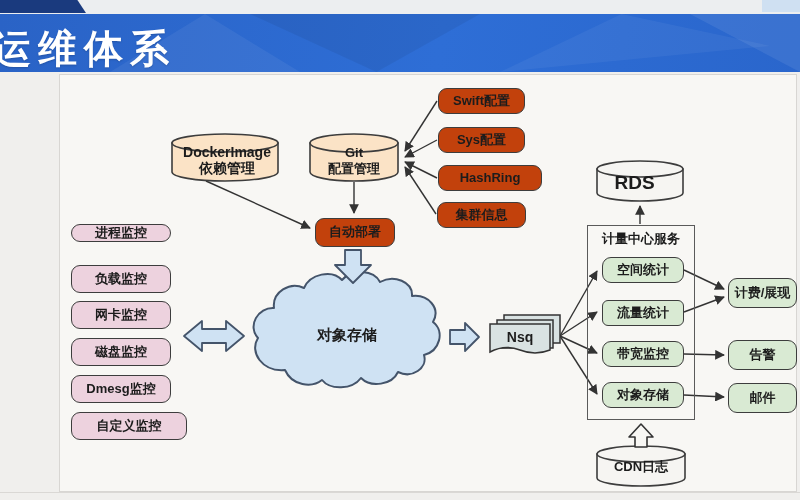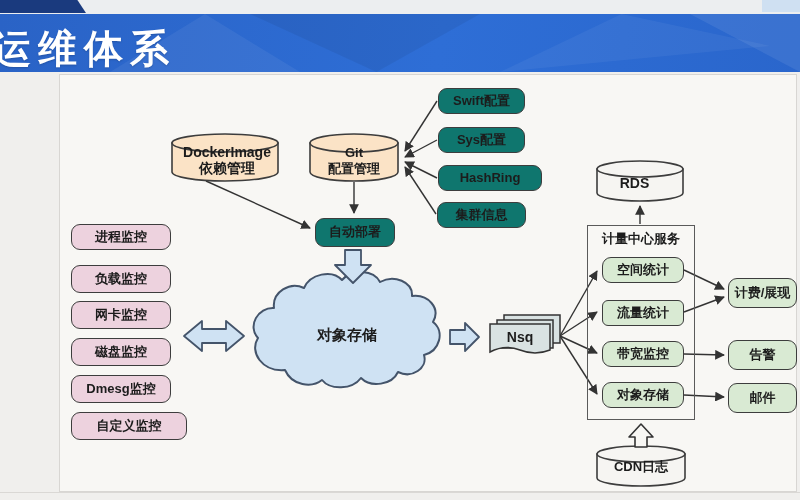--- a/index.html
+++ b/index.html
@@ -27,21 +27,21 @@
   .panel{position:absolute;left:59px;top:74px;width:738px;height:418px;
     background:#f8f7f4;border:1px solid #d8d6d3;box-sizing:border-box;}
   .bottom-rule{position:absolute;left:0;top:492px;width:800px;height:1px;background:#dad8d5;}
   
   .overlay{position:absolute;left:0;top:0;width:800px;height:500px;}
   
   .node{position:absolute;display:flex;align-items:center;justify-content:center;
     box-sizing:border-box;font-weight:bold;color:#1c1c1c;font-size:13px;
     border:1.6px solid #3d3d3d;border-radius:9px;text-align:center;line-height:1.15;}
   .pink{background:#edd2de;}
-  .tan{background:#0f766e;}
+  .tan{background:#c2410c;}
   .green{background:#d9ead3;}
   .label-overlay{position:absolute;display:flex;flex-direction:column;align-items:center;
     justify-content:center;font-weight:bold;color:#1c1c1c;text-align:center;pointer-events:none;}
   .container-box{position:absolute;border:1.6px solid #5a5a5a;box-sizing:border-box;background:transparent;}
   .container-title{position:absolute;left:587px;top:230px;width:108px;text-align:center;
     font-size:13px;font-weight:bold;color:#1c1c1c;}
 </style>
 </head>
 <body>
 
@@ -112,36 +112,36 @@
       <polygon points="184,336 202,321 202,329 226,329 226,321 244,336 226,351 226,343 202,343 202,351"></polygon>
       <polygon points="345,250 361,250 361,265 371,265 353,283 335,265 345,265"></polygon>
       <polygon points="450,330 465,330 465,323 479,337 465,351 465,344 450,344"></polygon>
     </g>
     <polygon fill="#f8f7f4" stroke="#333" stroke-width="1.6" stroke-linejoin="round" points="641,424 653,437 647,437 647,447 635,447 635,437 629,437"></polygon>
   </svg>
 
   <div class="container-box" style="left:587px;top:225px;width:108px;height:195px;"></div>
   <div class="container-title">计量中心服务</div>
 
-  <div class="node pink" style="left:71px;top:224px;width:100px;height:26px;">进程监控</div>
+  <div class="node pink" style="left:71px;top:224px;width:100px;height:18px;">进程监控</div>
   <div class="node pink" style="left:71px;top:265px;width:100px;height:28px;">负载监控</div>
   <div class="node pink" style="left:71px;top:301px;width:100px;height:28px;">网卡监控</div>
   <div class="node pink" style="left:71px;top:338px;width:100px;height:28px;">磁盘监控</div>
   <div class="node pink" style="left:71px;top:375px;width:100px;height:28px;">Dmesg监控</div>
   <div class="node pink" style="left:71px;top:412px;width:116px;height:28px;">自定义监控</div>
 
   <div class="label-overlay" style="left:172px;top:142px;width:110px;height:38px;font-size:14px;">
     <span>DockerImage</span>
     <span>依赖管理</span>
   </div>
   <div class="label-overlay" style="left:310px;top:142px;width:88px;height:38px;font-size:13px;">
     <span>Git</span>
     <span>配置管理</span>
   </div>
-  <div class="label-overlay" style="left:597px;top:171px;width:75px;height:24px;font-size:14px;">RDS</div>
+  <div class="label-overlay" style="left:597px;top:171px;width:75px;height:24px;font-size:19px;">RDS</div>
   <div class="label-overlay" style="left:597px;top:456px;width:88px;height:22px;font-size:13px;">CDN日志</div>
 
   <div class="node tan" style="left:438px;top:88px;width:87px;height:26px;">Swift配置</div>
   <div class="node tan" style="left:438px;top:127px;width:87px;height:26px;">Sys配置</div>
   <div class="node tan" style="left:438px;top:165px;width:104px;height:26px;">HashRing</div>
   <div class="node tan" style="left:437px;top:202px;width:89px;height:26px;">集群信息</div>
 
   <div class="node tan" style="left:315px;top:218px;width:80px;height:29px;">自动部署</div>
 
   <div class="label-overlay" style="left:287px;top:325px;width:120px;height:20px;font-size:15px;">对象存储</div>

